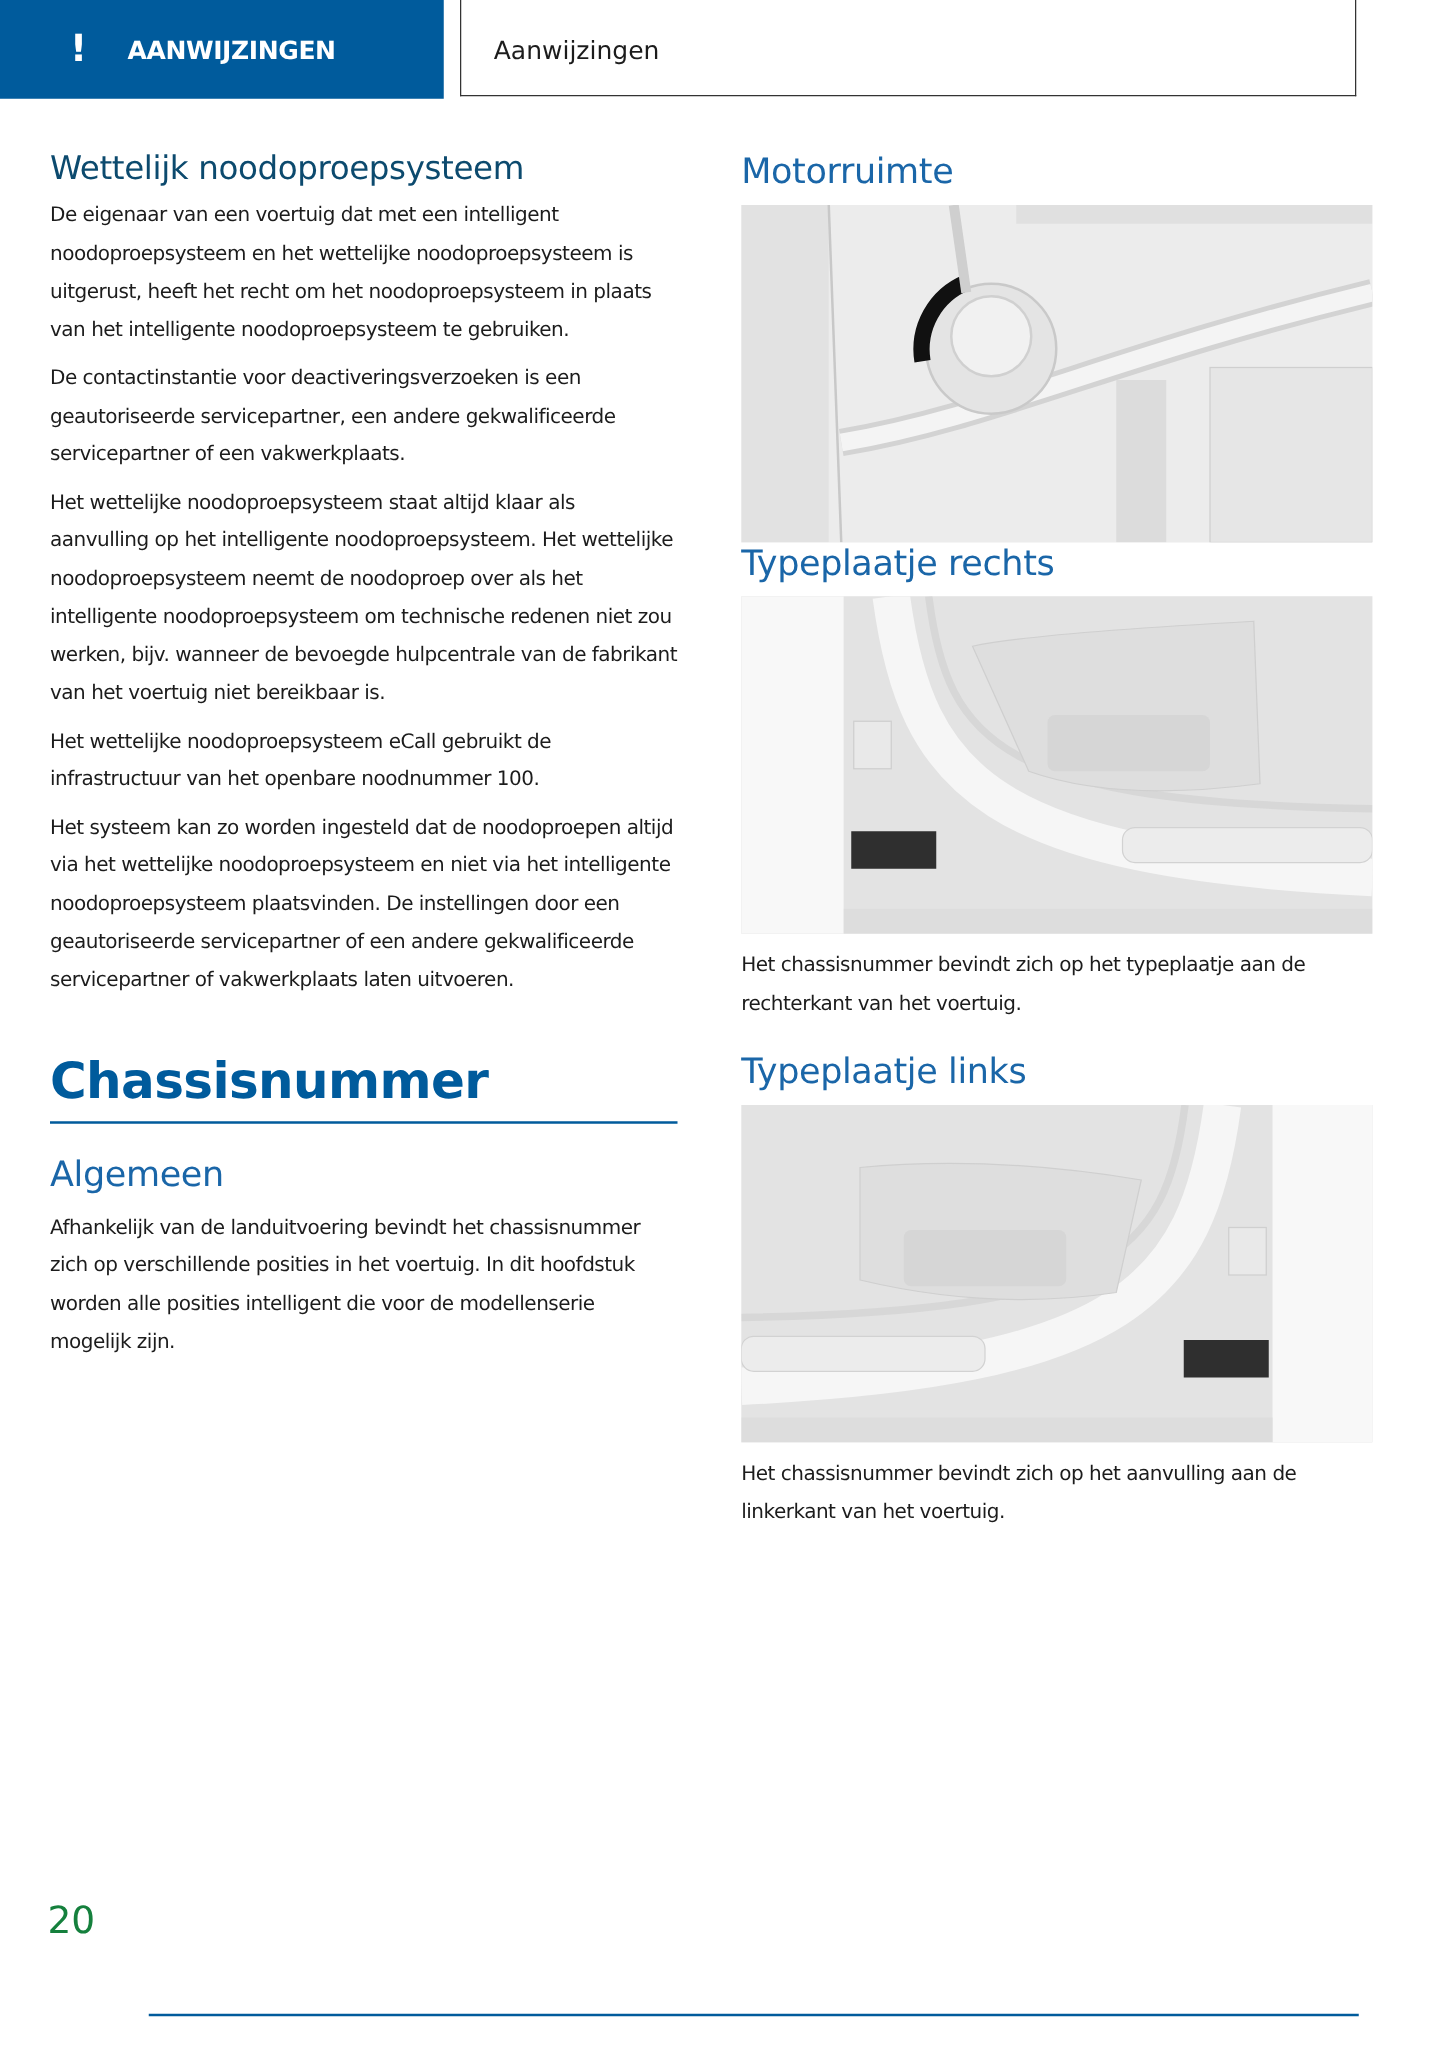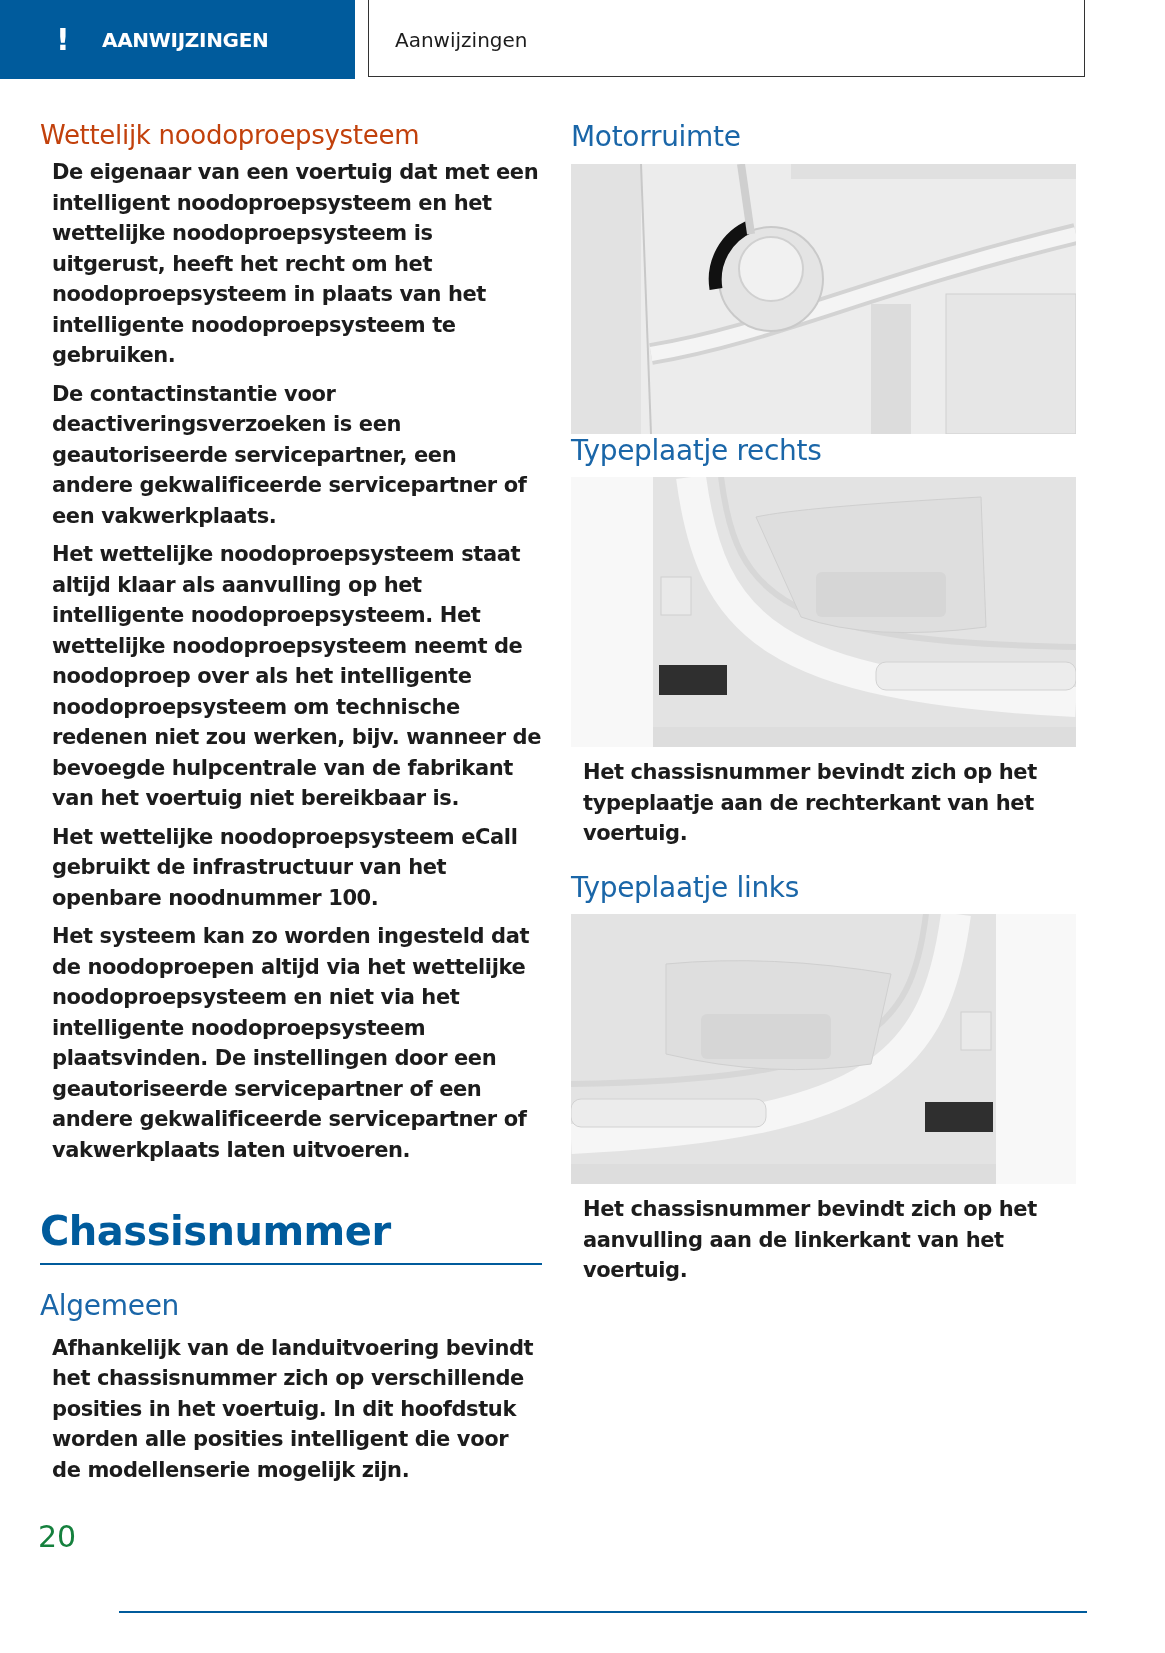--- a/index.html
+++ b/index.html
@@ -8,25 +8,25 @@
   .tab-blue { position:absolute; left:0; top:0; width:355px; height:79px; background:#005b9c;
               display:flex; align-items:center; }
   .tab-blue .excl { color:#fff; font-weight:bold; font-size:30px; margin-left:56px; width:20px; }
   .tab-blue .label { color:#fff; font-weight:bold; font-size:20px; margin-left:26px; letter-spacing:-0.3px; }
   .tab-box { position:absolute; left:368px; top:-2px; width:717px; height:79px;
              border:1.5px solid #333; border-top:none; background:#fff; box-sizing:border-box;
              display:flex; align-items:center; }
   .tab-box .label { font-size:20px; margin-left:26px; margin-top:6px; color:#1c1c1c; }
 
   .col-left { position:absolute; left:40px; top:120px; width:502px; }
-  .col-right { position:absolute; left:571px; top:120px; width:505px; }
+  .col-right { position:absolute; left:593px; top:120px; width:505px; }
 
-  h3.sub { font-weight:normal; font-size:26px; color:#c2410c; margin:0 0 6px 0; line-height:1.2; letter-spacing:-0.3px; }
+  h3.sub { font-weight:normal; font-size:26px; color:#0c4a6e; margin:0 0 6px 0; line-height:1.2; letter-spacing:-0.3px; }
   h3.sub2 { font-weight:normal; font-size:28px; color:#1a66a8; margin:0 0 10px 0; line-height:1.2; letter-spacing:-0.3px; }
-  p { font-size:21px; line-height:30.5px; margin:0 0 8px 12px; letter-spacing:-0.4px;font-weight:bold; }
+  p { font-size:16px; line-height:30.5px; margin:0 0 8px 0; letter-spacing:-0.4px; }
   h1.main { font-weight:bold; font-size:40px; color:#005b9c; margin:0; line-height:1.2; letter-spacing:-0.5px; }
   .main-rule { height:2px; background:#005b9c; margin:8px 0 24px 0; }
 
   .figure { width:505px; height:270px; background:#ededed; position:relative; overflow:hidden; }
   .caption { margin-top:10px; margin-bottom:22px; }
 
   .page-num { position:absolute; left:38px; top:1519px; font-size:30px; color:#15803d; }
   .footer-rule { position:absolute; left:119px; top:1611px; width:968px; height:2px; background:#005b9c; }
 </style>
 </head>

